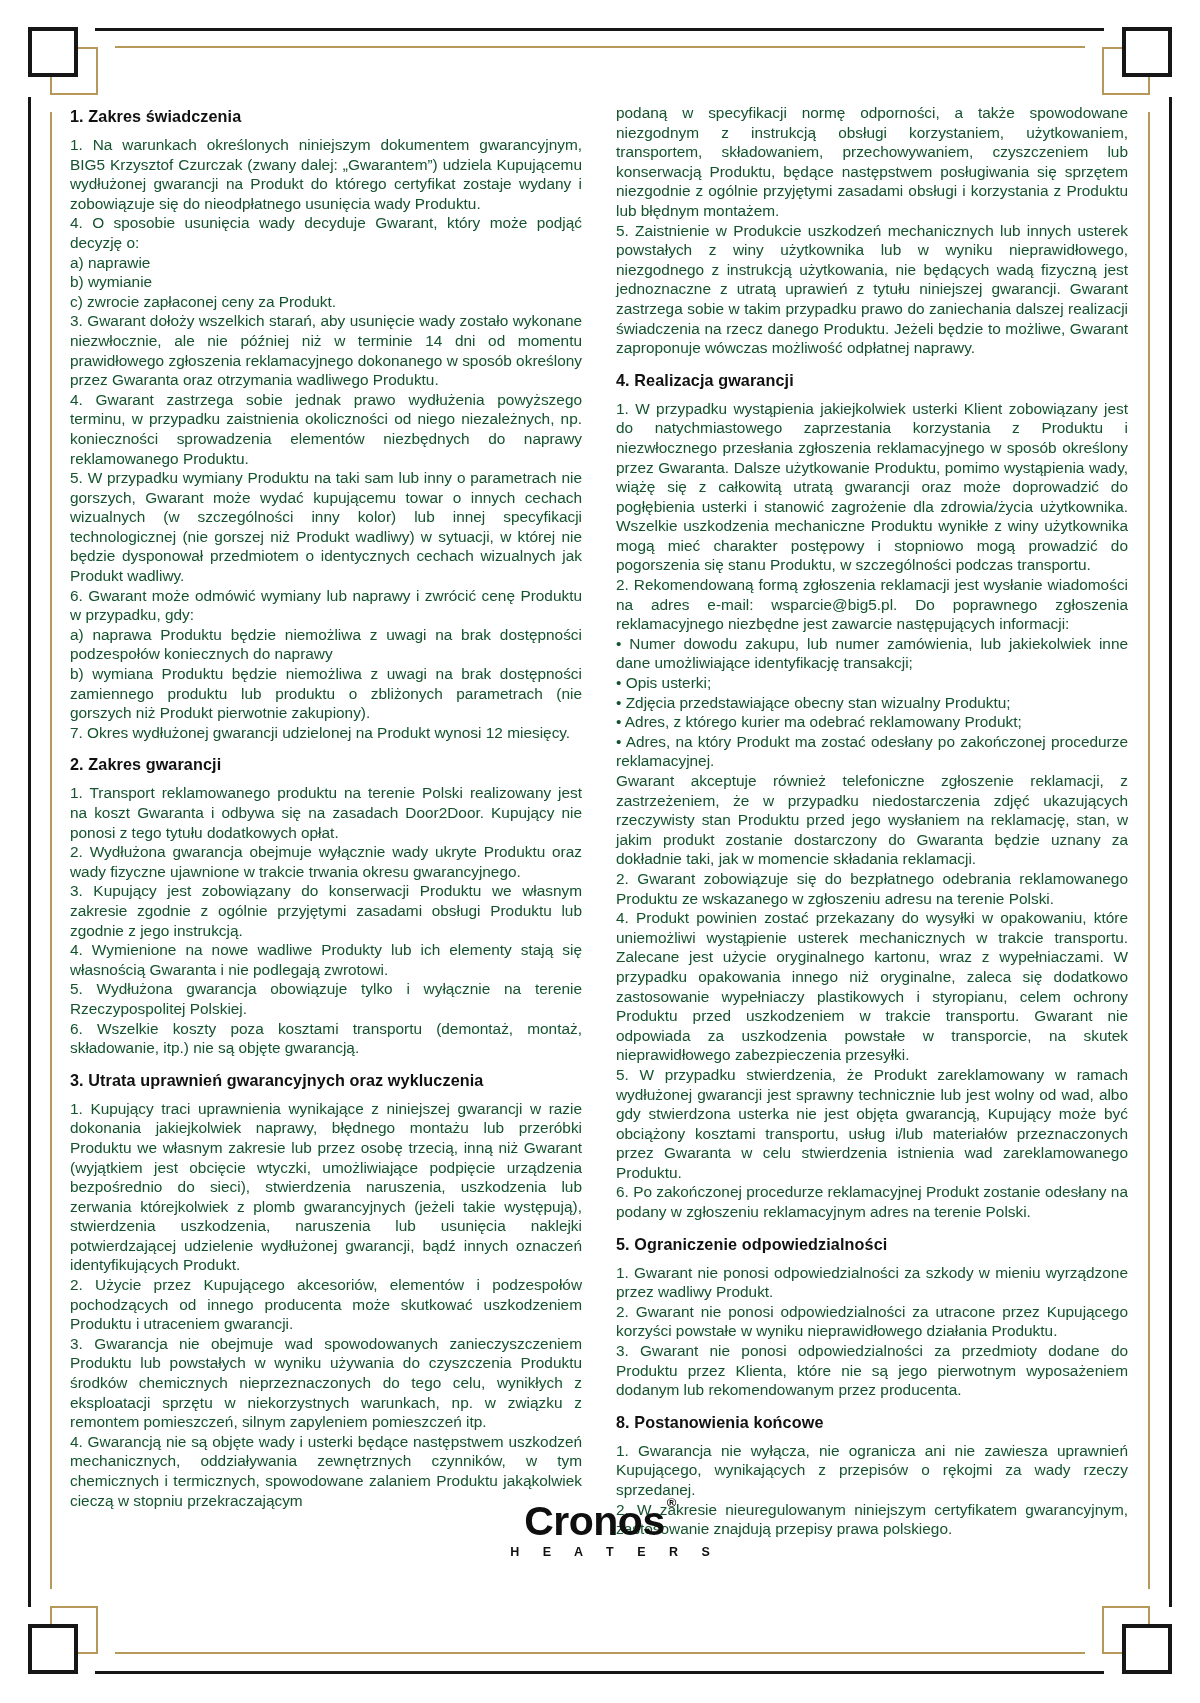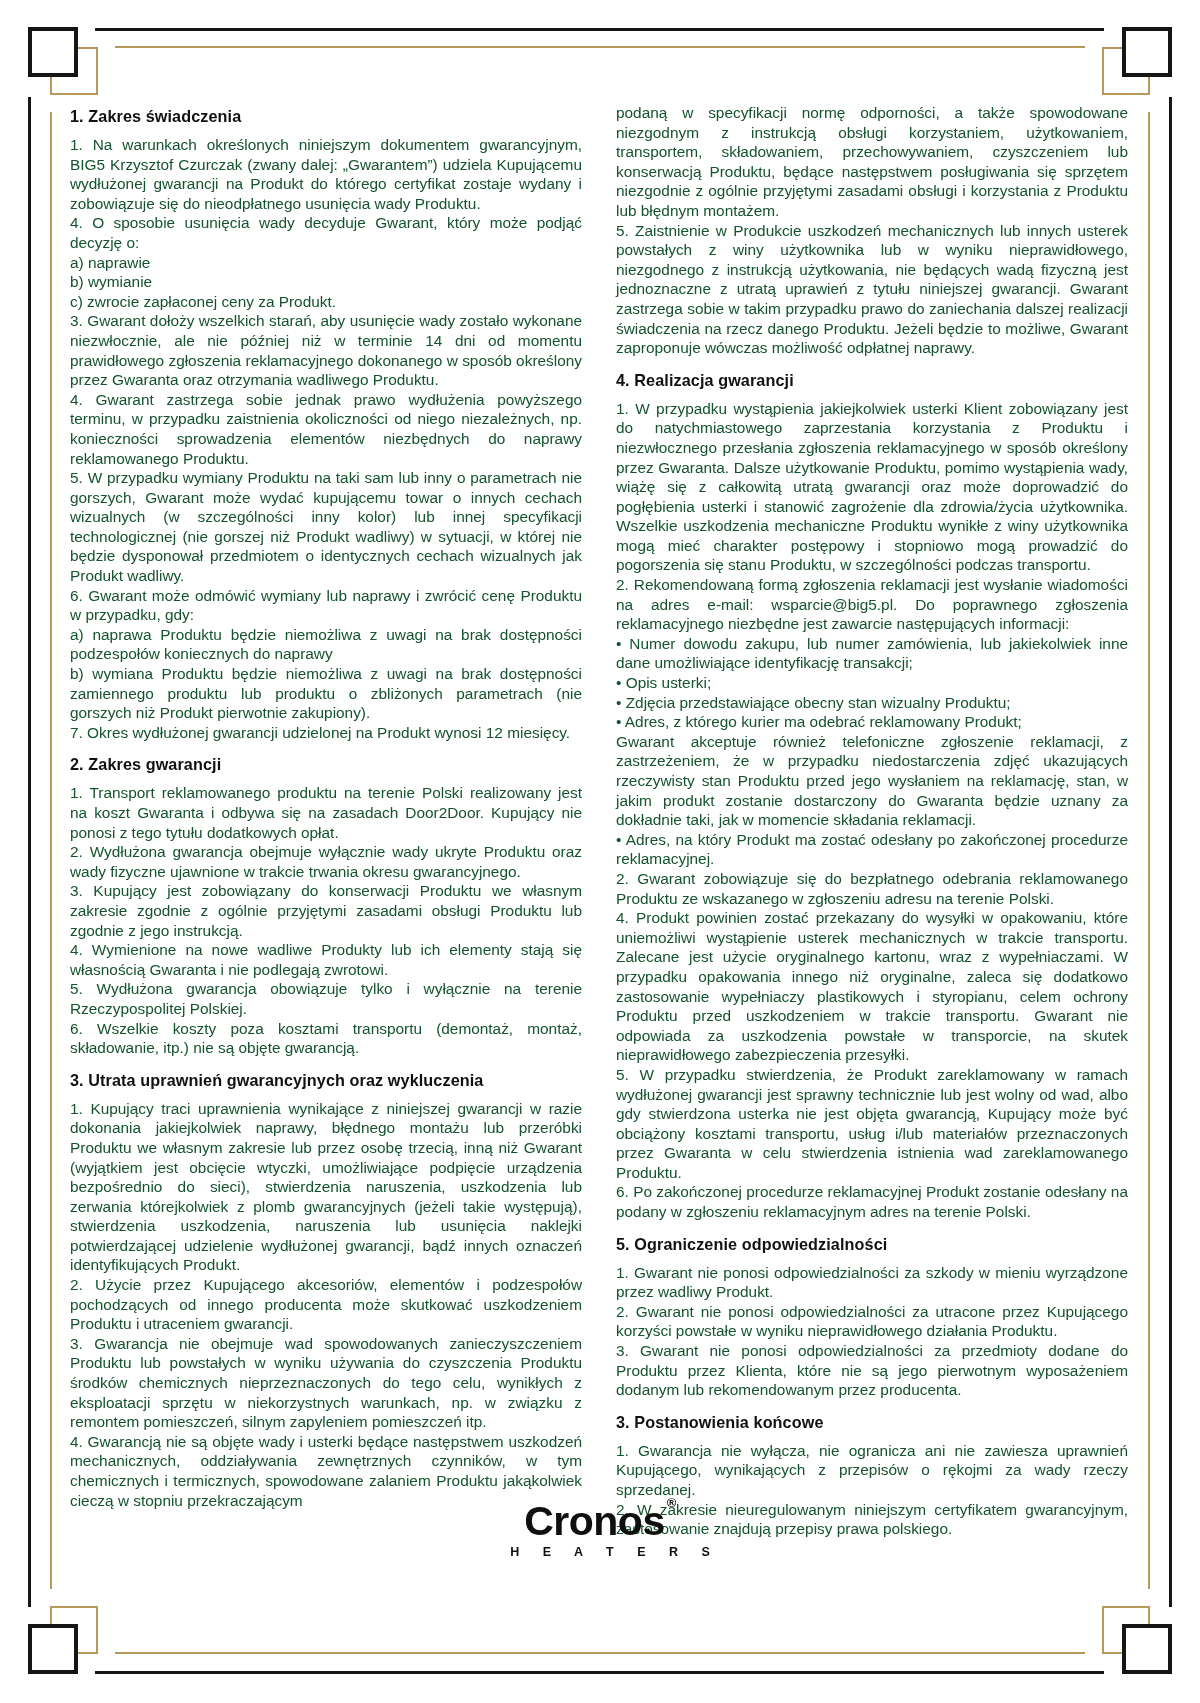--- a/index.html
+++ b/index.html
@@ -149,31 +149,31 @@
     <section class="col">
         <p class="para">podaną w specyfikacji normę odporności, a także spowodowane niezgodnym z instrukcją obsługi korzystaniem, użytkowaniem, transportem, składowaniem, przechowywaniem, czyszczeniem lub konserwacją Produktu, będące następstwem posługiwania się sprzętem niezgodnie z ogólnie przyjętymi zasadami obsługi i korzystania z Produktu lub błędnym montażem.</p>
         <p class="para">5. Zaistnienie w Produkcie uszkodzeń mechanicznych lub innych usterek powstałych z winy użytkownika lub w wyniku nieprawidłowego, niezgodnego z instrukcją użytkowania, nie będących wadą fizyczną jest jednoznaczne z utratą uprawień z tytułu niniejszej gwarancji. Gwarant zastrzega sobie w takim przypadku prawo do zaniechania dalszej realizacji świadczenia na rzecz danego Produktu. Jeżeli będzie to możliwe, Gwarant zaproponuje wówczas możliwość odpłatnej naprawy.</p>
         <h2 class="heading">4. Realizacja gwarancji</h2>
         <p class="para">1. W przypadku wystąpienia jakiejkolwiek usterki Klient zobowiązany jest do natychmiastowego zaprzestania korzystania z Produktu i niezwłocznego przesłania zgłoszenia reklamacyjnego w sposób określony przez Gwaranta. Dalsze użytkowanie Produktu, pomimo wystąpienia wady, wiążę się z całkowitą utratą gwarancji oraz może doprowadzić do pogłębienia usterki i stanowić zagrożenie dla zdrowia/życia użytkownika. Wszelkie uszkodzenia mechaniczne Produktu wynikłe z winy użytkownika mogą mieć charakter postępowy i stopniowo mogą prowadzić do pogorszenia się stanu Produktu, w szczególności podczas transportu.</p>
         <p class="para">2. Rekomendowaną formą zgłoszenia reklamacji jest wysłanie wiadomości na adres e-mail: wsparcie@big5.pl. Do poprawnego zgłoszenia reklamacyjnego niezbędne jest zawarcie następujących informacji:</p>
         <p class="para">• Numer dowodu zakupu, lub numer zamówienia, lub jakiekolwiek inne dane umożliwiające identyfikację transakcji;</p>
         <p class="para">• Opis usterki;</p>
         <p class="para">• Zdjęcia przedstawiające obecny stan wizualny Produktu;</p>
         <p class="para">• Adres, z którego kurier ma odebrać reklamowany Produkt;</p>
+        <p class="para">• Adres, na który Produkt ma zostać odesłany po zakończonej procedurze reklamacyjnej.</p>
         <p class="para">Gwarant akceptuje również telefoniczne zgłoszenie reklamacji, z zastrzeżeniem, że w przypadku niedostarczenia zdjęć ukazujących rzeczywisty stan Produktu przed jego wysłaniem na reklamację, stan, w jakim produkt zostanie dostarczony do Gwaranta będzie uznany za dokładnie taki, jak w momencie składania reklamacji.</p>
-        <p class="para">• Adres, na który Produkt ma zostać odesłany po zakończonej procedurze reklamacyjnej.</p>
         <p class="para">2. Gwarant zobowiązuje się do bezpłatnego odebrania reklamowanego Produktu ze wskazanego w zgłoszeniu adresu na terenie Polski.</p>
         <p class="para">4. Produkt powinien zostać przekazany do wysyłki w opakowaniu, które uniemożliwi wystąpienie usterek mechanicznych w trakcie transportu. Zalecane jest użycie oryginalnego kartonu, wraz z wypełniaczami. W przypadku opakowania innego niż oryginalne, zaleca się dodatkowo zastosowanie wypełniaczy plastikowych i styropianu, celem ochrony Produktu przed uszkodzeniem w trakcie transportu. Gwarant nie odpowiada za uszkodzenia powstałe w transporcie, na skutek nieprawidłowego zabezpieczenia przesyłki.</p>
         <p class="para">5. W przypadku stwierdzenia, że Produkt zareklamowany w ramach wydłużonej gwarancji jest sprawny technicznie lub jest wolny od wad, albo gdy stwierdzona usterka nie jest objęta gwarancją, Kupujący może być obciążony kosztami transportu, usług i/lub materiałów przeznaczonych przez Gwaranta w celu stwierdzenia istnienia wad zareklamowanego Produktu.</p>
         <p class="para">6. Po zakończonej procedurze reklamacyjnej Produkt zostanie odesłany na podany w zgłoszeniu reklamacyjnym adres na terenie Polski.</p>
         <h2 class="heading">5. Ograniczenie odpowiedzialności</h2>
         <p class="para">1. Gwarant nie ponosi odpowiedzialności za szkody w mieniu wyrządzone przez wadliwy Produkt.</p>
         <p class="para">2. Gwarant nie ponosi odpowiedzialności za utracone przez Kupującego korzyści powstałe w wyniku nieprawidłowego działania Produktu.</p>
         <p class="para">3. Gwarant nie ponosi odpowiedzialności za przedmioty dodane do Produktu przez Klienta, które nie są jego pierwotnym wyposażeniem dodanym lub rekomendowanym przez producenta.</p>
-        <h2 class="heading">3. Postanowienia końcowe</h2>
+        <h2 class="heading">8. Postanowienia końcowe</h2>
         <p class="para">1. Gwarancja nie wyłącza, nie ogranicza ani nie zawiesza uprawnień Kupującego, wynikających z przepisów o rękojmi za wady rzeczy sprzedanej.</p>
         <p class="para">2. W zakresie nieuregulowanym niniejszym certyfikatem gwarancyjnym, zastosowanie znajdują przepisy prawa polskiego.</p>
       </section>
   </main>
 
   <footer class="logo">
     <div class="brand"><span>Cronos</span><sup>®</sup></div>
     <div class="tagline">H E A T E R S</div>
   </footer>
 

